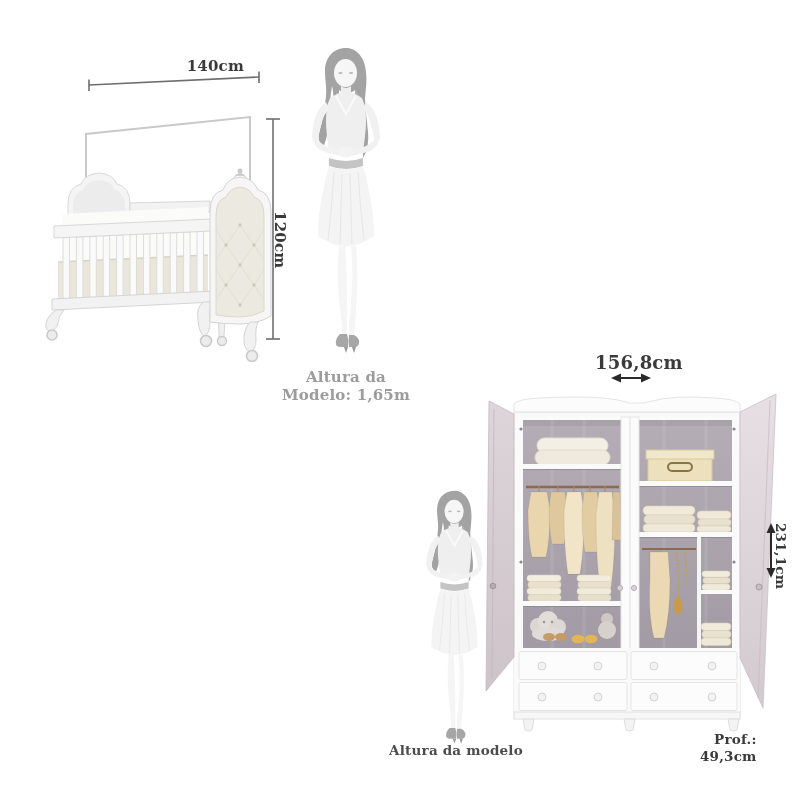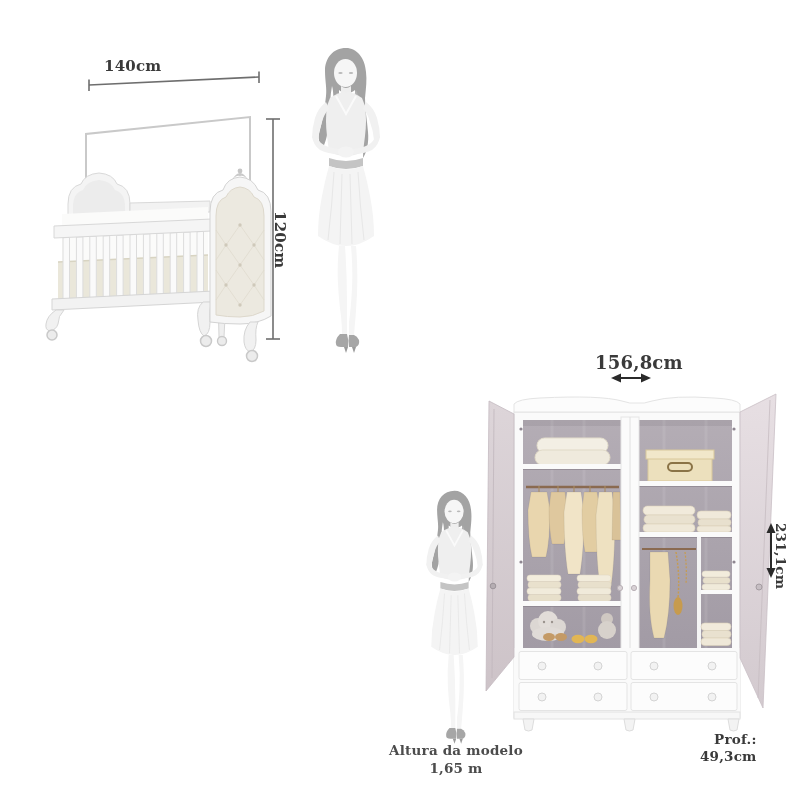--- a/index.html
+++ b/index.html
@@ -1,20 +1,20 @@
 <!DOCTYPE html>
 <html style="--background: #ffffff; --dimension-text: #3a3a3a; --model-caption-gray: #9c9c9c; --model-caption-dark: #4c4c4c; --furniture-white: #f5f5f5; --wardrobe-interior: #a8a1aa; --door-inner-pink: #d6ccd1; --clothes-beige: #e8d5ad; --mattress-ivory: #eae7da; --silhouette-body: #efefef; --silhouette-hair: #a3a3a3;"><head>
 <meta charset="utf-8">
 <style>
   html,body{margin:0;padding:0;background:#fff;}
   .canvas{position:relative;width:800px;height:800px;background:var(--background,#fff);overflow:hidden;
           font-family:"DejaVu Serif","Liberation Serif",serif;}
   .canvas svg.scene{position:absolute;left:0;top:0;}
   .label{position:absolute;font-weight:700;color:var(--dimension-text,#3a3a3a);letter-spacing:.2px;}
-  .lbl-crib-width{left:104px;top:57px;width:140px;text-align:left;font-size:15px;}
+  .lbl-crib-width{left:104px;top:57px;width:140px;text-align:right;font-size:15px;}
   .lbl-crib-height{left:271px;top:211px;writing-mode:vertical-rl;font-size:15px;}
   .lbl-crib-depth{left:50px;top:342px;font-size:15px;line-height:1.22;text-align:left;}
   .lbl-model-top{left:270px;top:368px;width:152px;text-align:center;font-size:15px;line-height:1.22;
                  color:var(--model-caption-gray,#9c9c9c);}
   .lbl-ward-width{left:595px;top:352px;width:72px;text-align:center;font-size:18px;}
   .lbl-ward-height{left:773px;top:523px;writing-mode:vertical-rl;font-size:13.5px;}
   .lbl-ward-depth{left:700px;top:731px;font-size:13.5px;line-height:1.25;text-align:right;}
   .lbl-model-bottom{left:382px;top:742px;width:148px;text-align:center;font-size:13.5px;line-height:1.3;
                     color:var(--model-caption-dark,#4c4c4c);}
 </style>
@@ -302,23 +302,26 @@
   </g>
   <g stroke="#2a2a2a" fill="#2a2a2a">
     <path d="M771 528 L771 573" stroke-width="2"></path>
     <polygon points="771,523 766.5,533 775.5,533" stroke="none"></polygon>
     <polygon points="771,578 766.5,568 775.5,568" stroke="none"></polygon>
   </g>
 </svg>
 
   <div class="label lbl-crib-width">140cm</div>
   <div class="label lbl-crib-height">120cm</div>
+  <div class="label lbl-model-top">
+    <div>Altura da</div>
+    <div>Modelo: 1,65m</div>
+  </div>
   <div class="label lbl-ward-width">156,8cm</div>
   <div class="label lbl-ward-height">231,1cm</div>
   <div class="label lbl-ward-depth">
     <div>Prof.:</div>
     <div>49,3cm</div>
   </div>
   <div class="label lbl-model-bottom">
     <div>Altura da modelo</div>
-    <div>1,65 m</div>
   </div>
 </div>
 
 </body></html>

